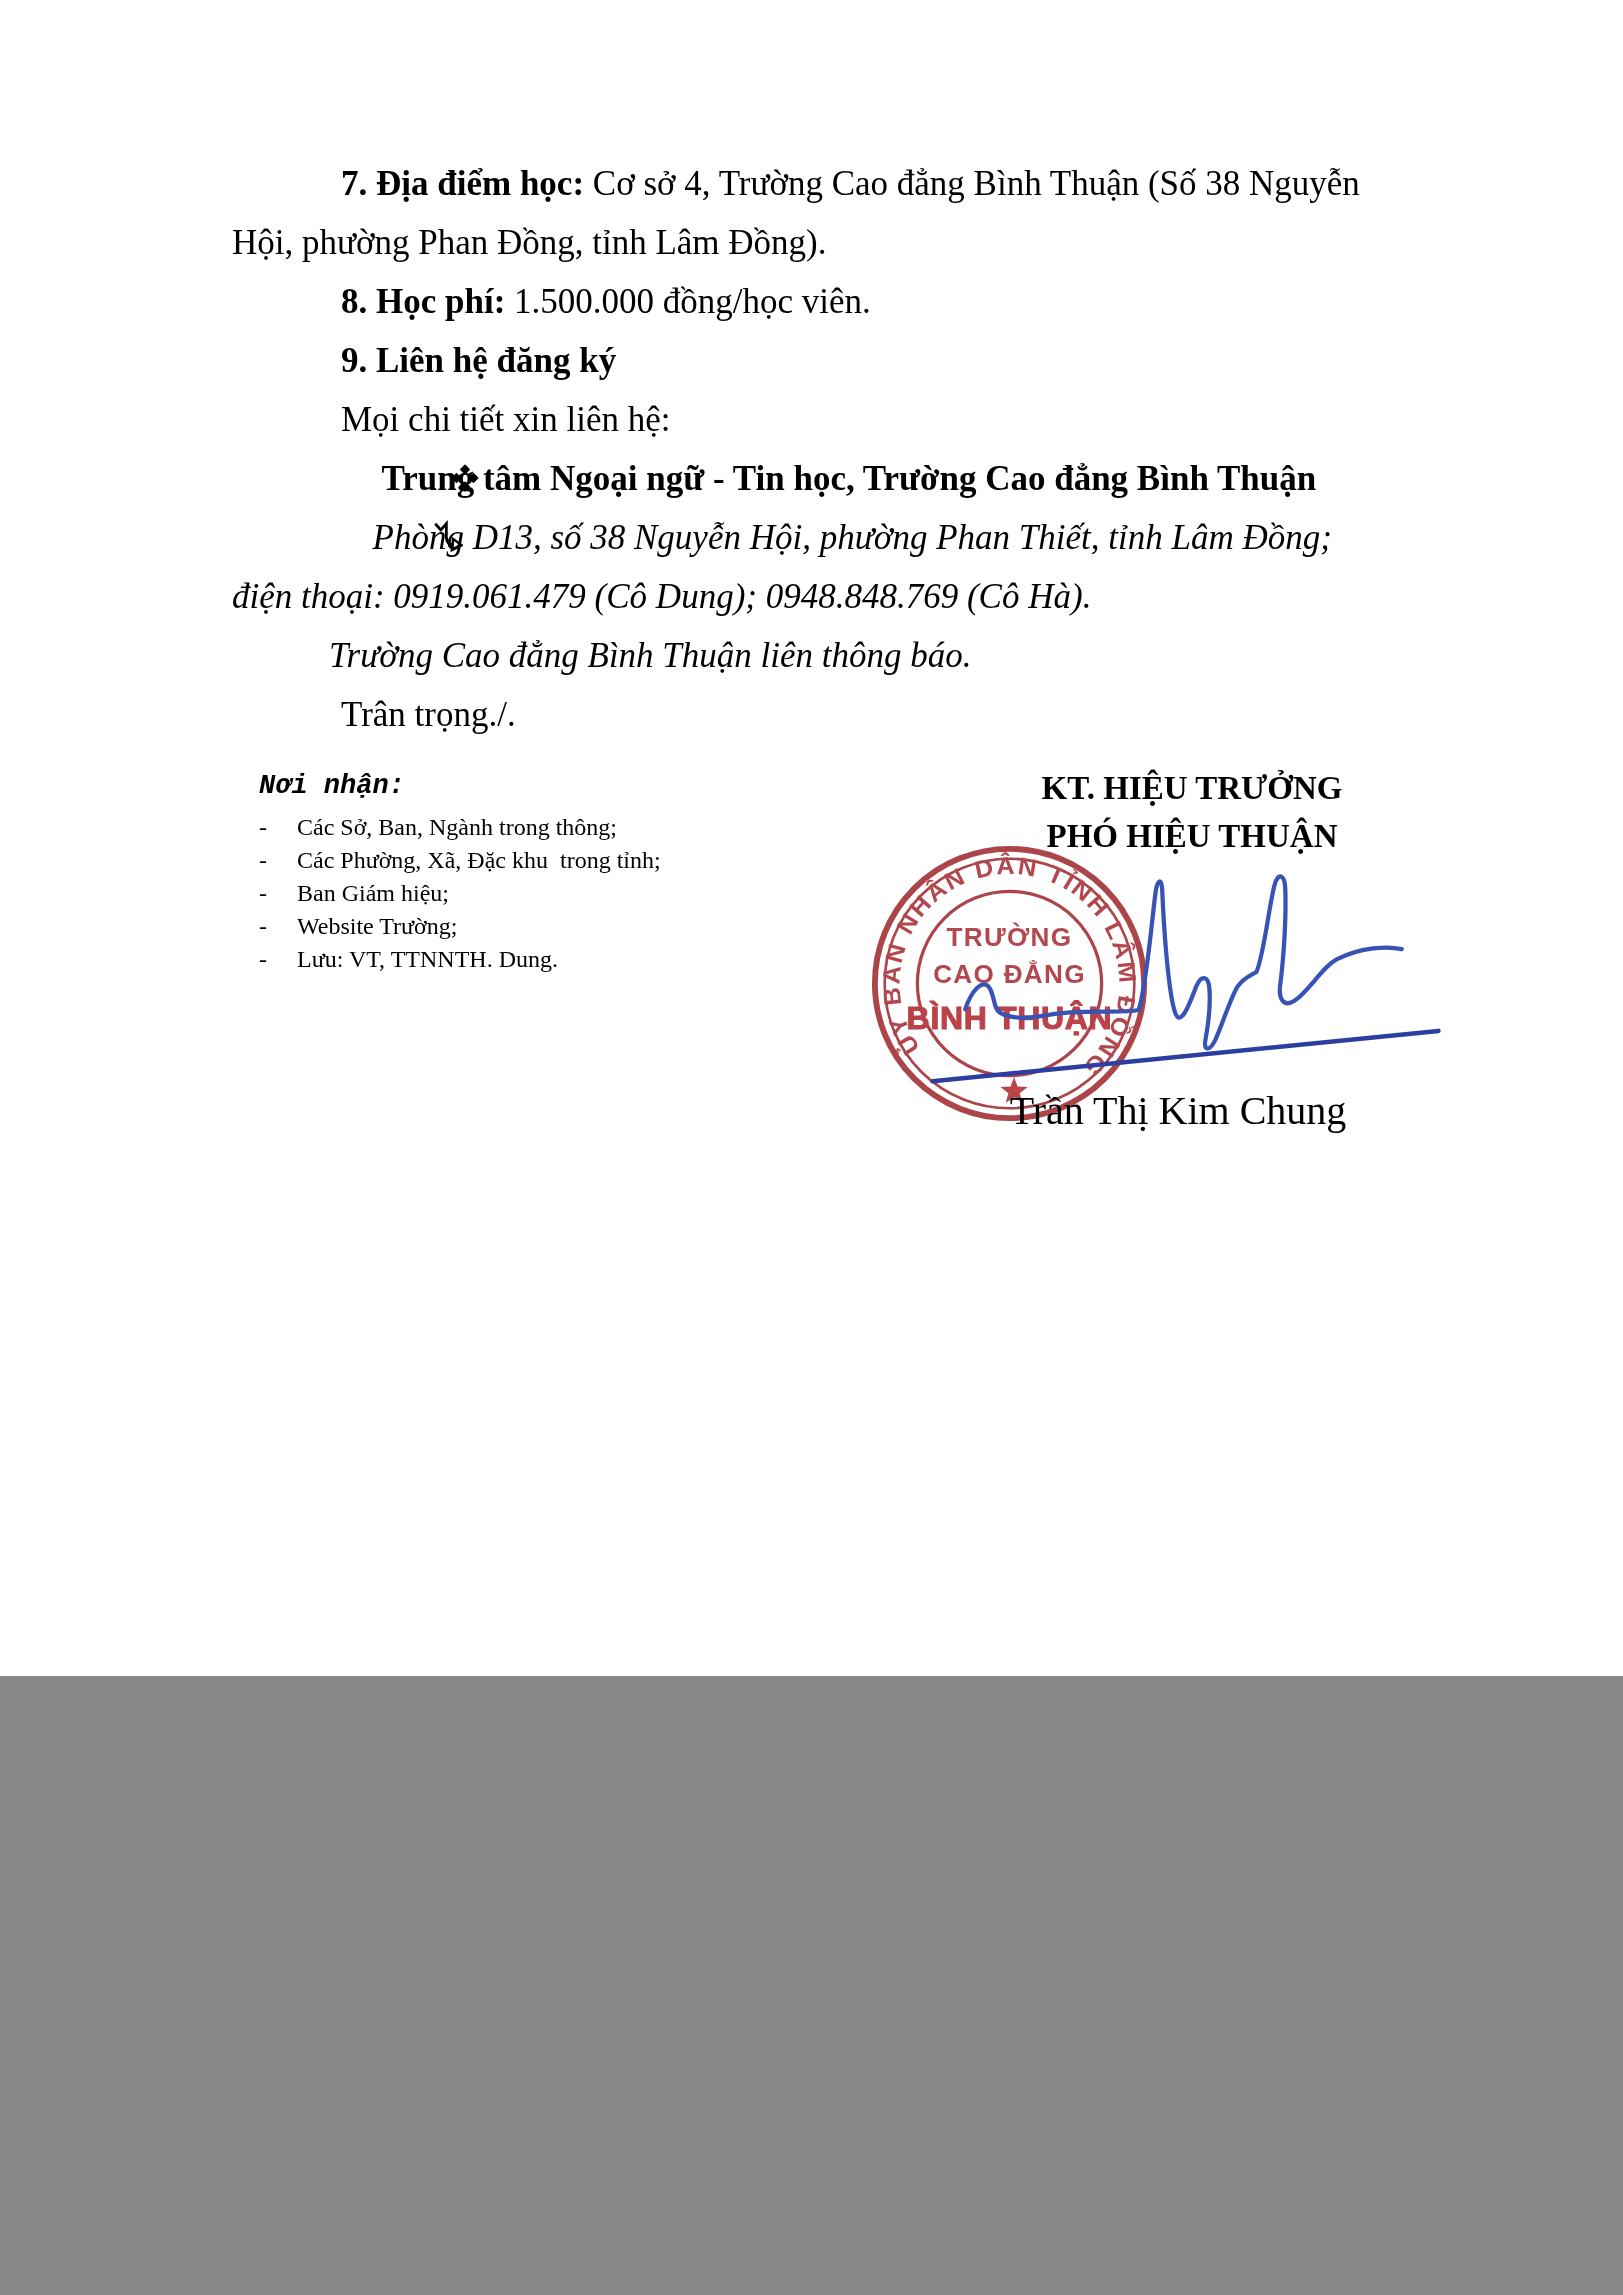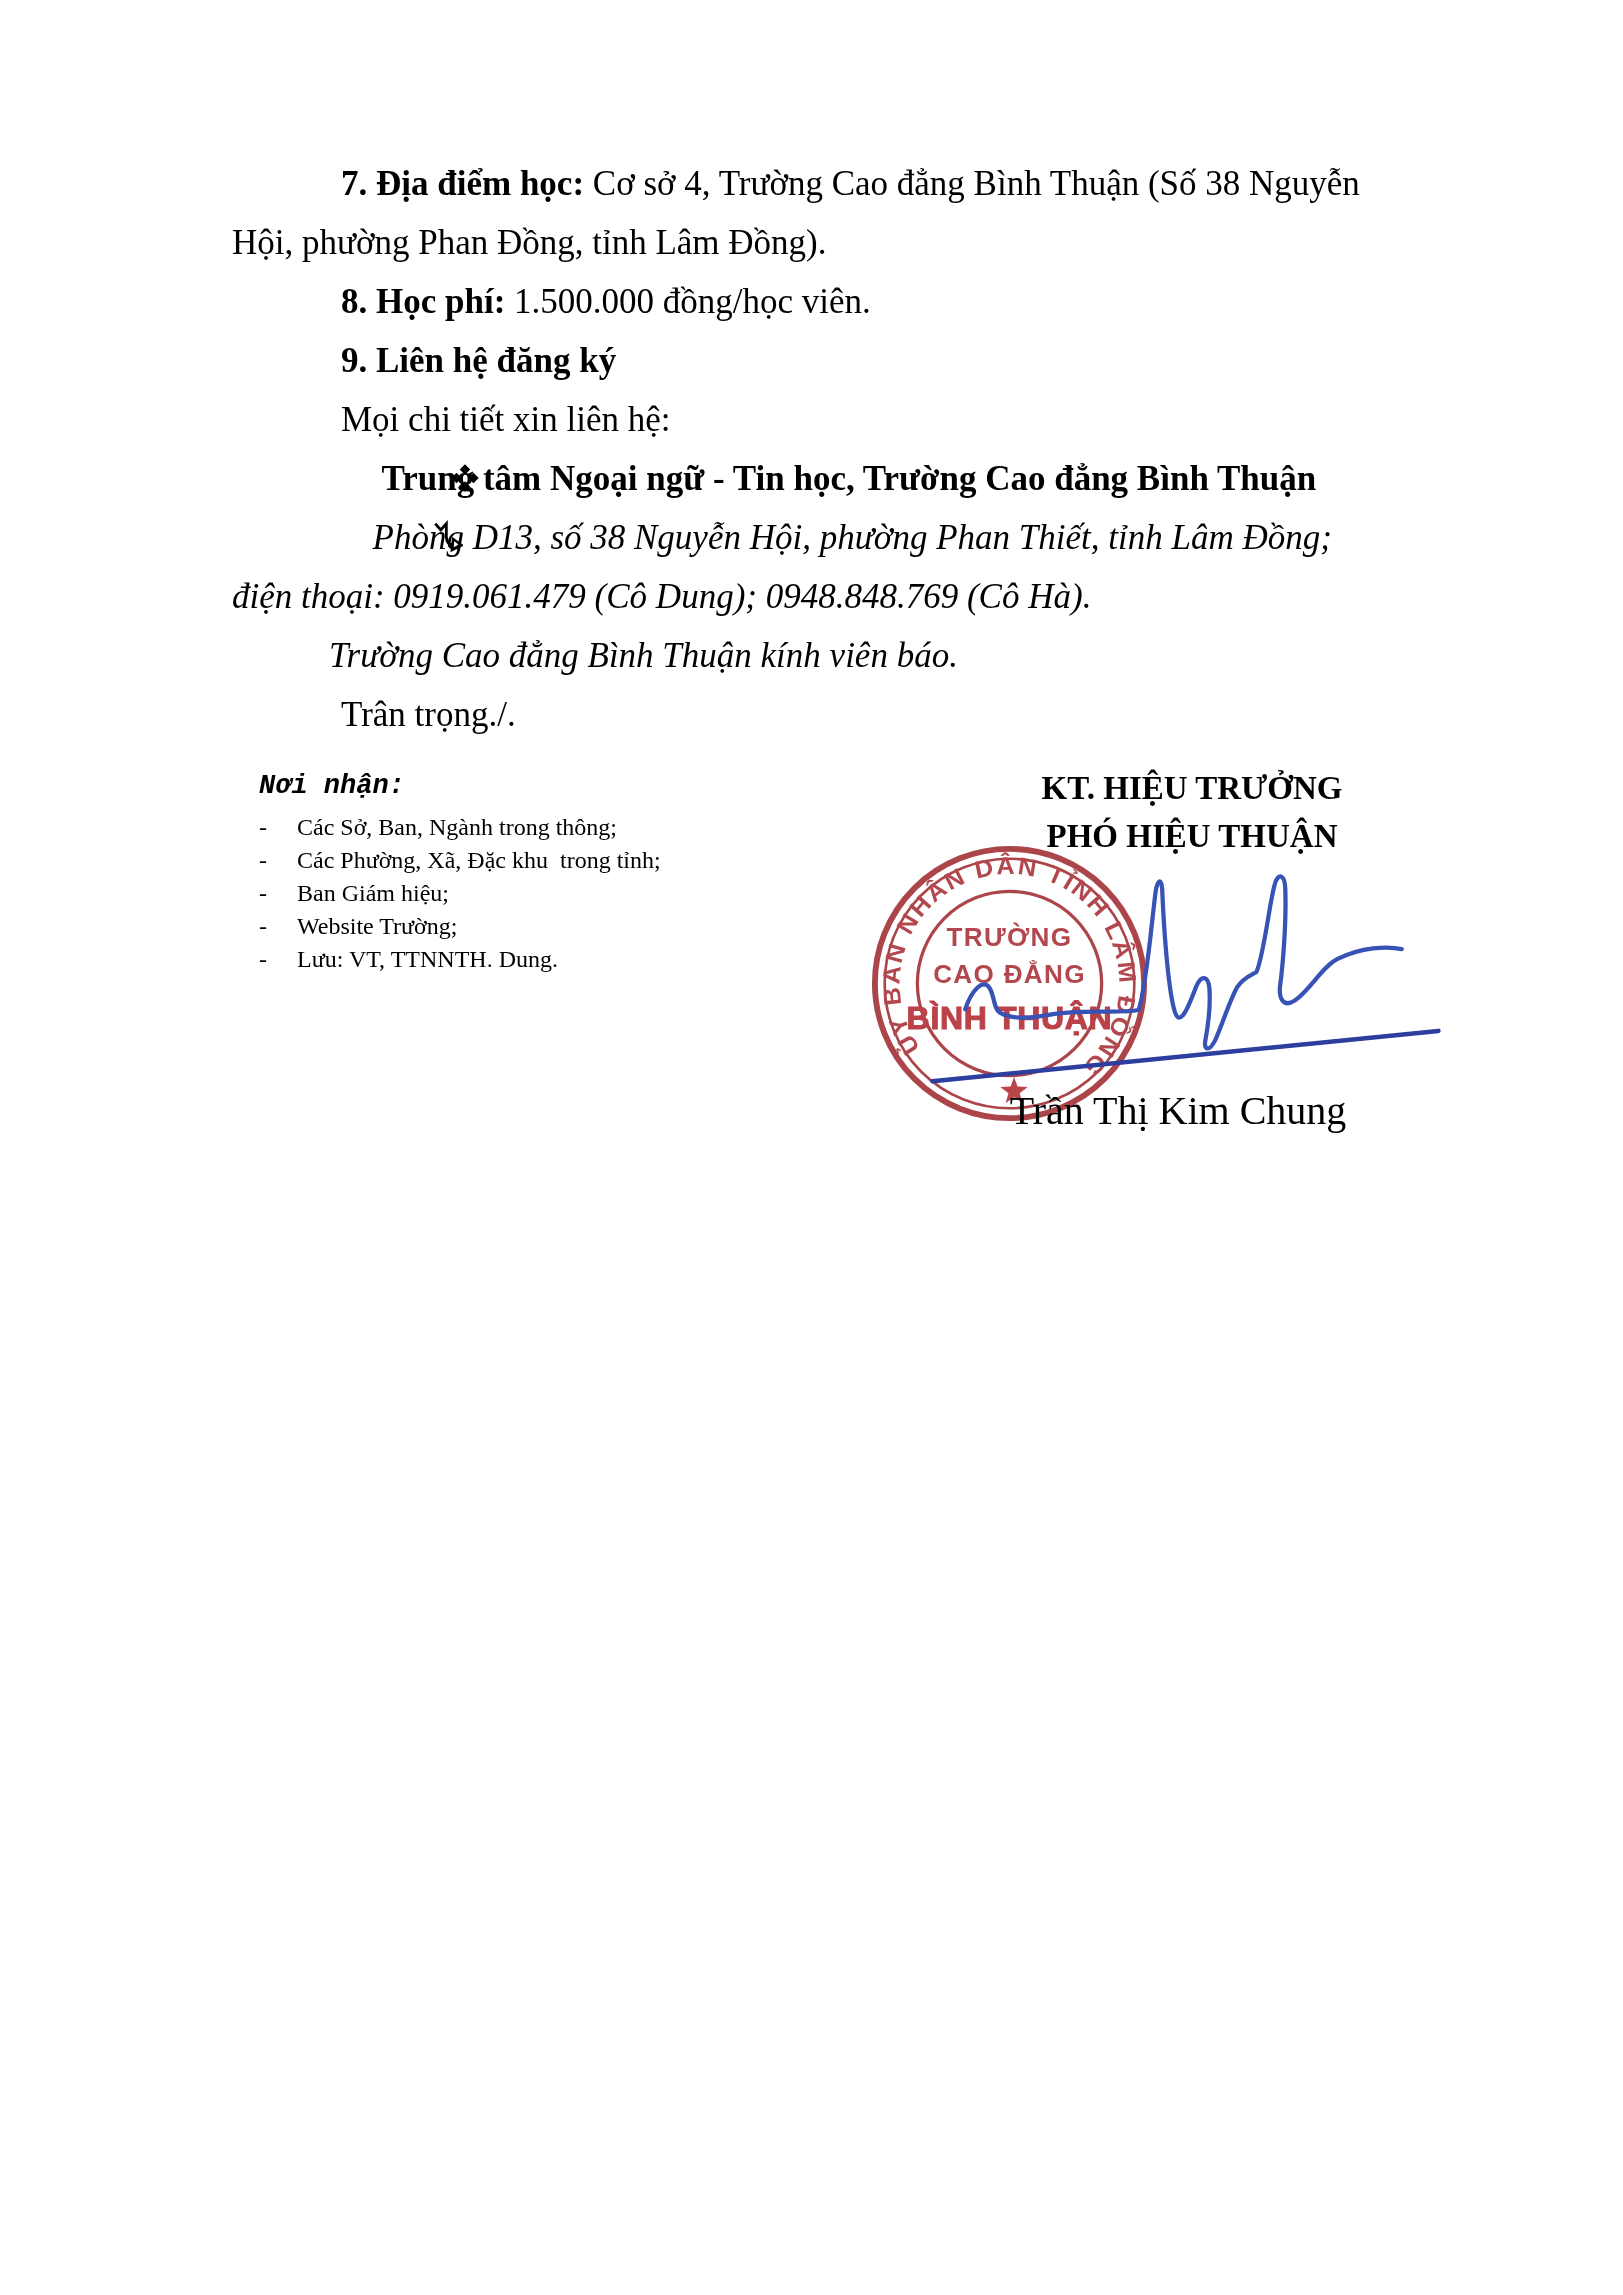--- a/index.html
+++ b/index.html
@@ -1,18 +1,18 @@
 <!DOCTYPE html>
 <html style="font-size:10.5px"><head>
 <meta charset="utf-8">
 <style>
   html,body{margin:0;padding:0;background:#888;}
   .page{
     position:relative;
-    width:1623px;height:2295px;
+    width:1623px;height:1676px;
     background:#ffffff;
     overflow:hidden;
     font-family:"Liberation Serif","DejaVu Serif",serif;
     color:#000;
   }
   
   .body-text{
     position:absolute;
     left:232px;top:154px;right:79px;
     font-size:35px;
@@ -81,21 +81,21 @@
             <polygon points="36,15 44,23 36,31 28,23" fill="#000"></polygon>
             <polygon points="23,28 31,36 23,44 15,36" fill="#000"></polygon>
           </svg></span><span>Trung tâm Ngoại ngữ - Tin học, Trường Cao đẳng Bình Thuận</span></p>
 
     <p class="para tight-indent"><span class="icon arrow"><svg viewBox="0 0 60 62" width="37" height="39">
             <path d="M15 7 L24 17 L33 7 L33 28 Q33 41 45 41" fill="none" stroke="#000" stroke-width="4.5"></path>
             <path d="M44 32 L58 42 L42 50 Z" fill="none" stroke="#000" stroke-width="4" stroke-linejoin="miter"></path>
           </svg></span><span>Phòng D13, số 38 Nguyễn Hội, phường Phan Thiết, tỉnh Lâm Đồng;</span><br>
       <span>điện thoại: 0919.061.479 (Cô Dung); 0948.848.769 (Cô Hà).</span></p>
 
-    <p class="para tight-indent"><span>Trường Cao đẳng Bình Thuận kính viên báo.</span></p>
+    <p class="para tight-indent"><span>Trường Cao đẳng Bình Thuận liên thông báo.</span></p>
 
     <p class="para"><span>Trân trọng./.</span></p>
 
   </main>
 
   <section class="recipients">
     <div class="rec-title">Nơi nhận:</div>
     <div class="rec-row">
       <span class="rec-dash">-</span>
       <span class="rec-label">Các Sở, Ban, Ngành trong thông;</span>

